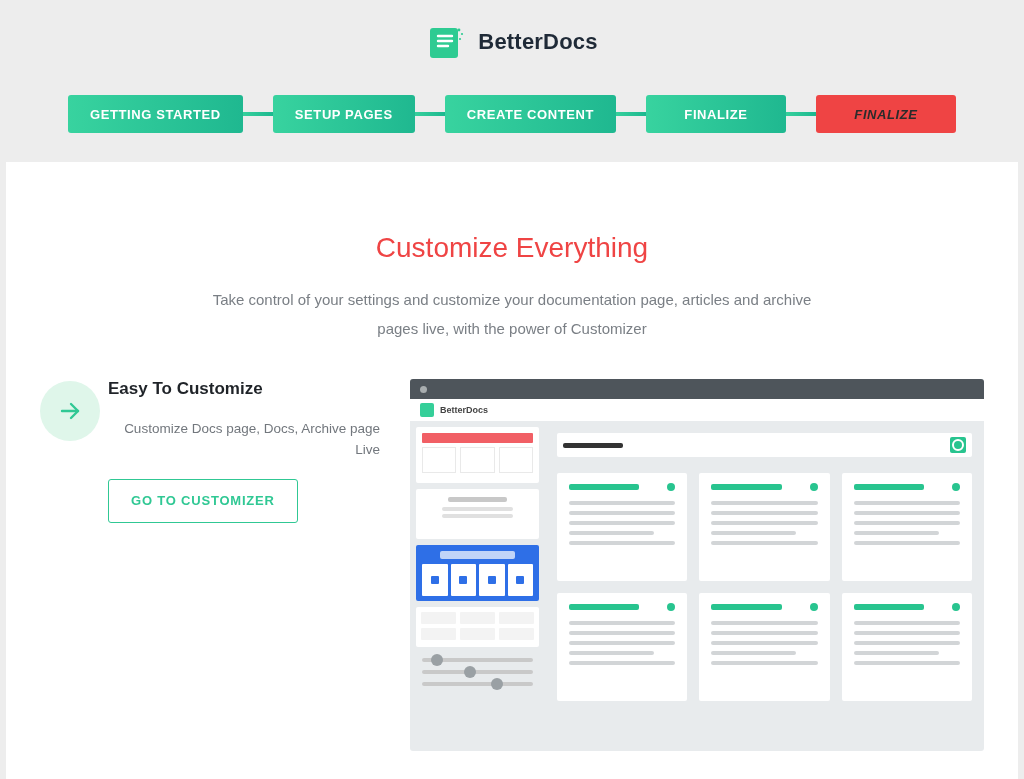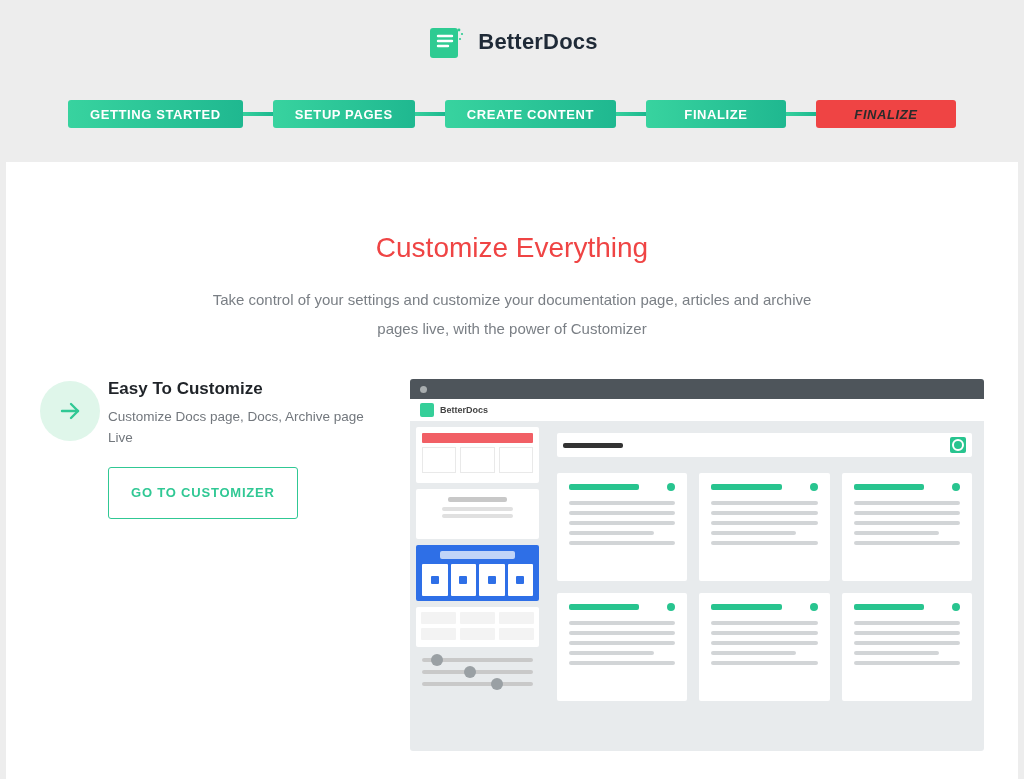--- a/index.html
+++ b/index.html
@@ -4,37 +4,37 @@
 <style>
   *{box-sizing:border-box;margin:0;padding:0;font-family:"Segoe UI",Arial,sans-serif;}
   body{background:#ededed;width:1024px;height:779px;overflow:hidden;}
   .page{width:1024px;margin:0 auto;}
   .header{padding:22px 0 28px 0;text-align:center;}
   .logo-wrap{display:inline-flex;align-items:center;gap:12px;}
   .logo-mark{width:40px;height:40px;position:relative;}
   .logo-mark svg{width:40px;height:40px;}
   .logo-text{font-size:22px;font-weight:600;color:#1f2a37;letter-spacing:.2px;}
   .steps-row{display:flex;align-items:center;justify-content:center;height:40px;}
-  .step{height:28px;padding:0 22px;display:flex;align-items:center;justify-content:center;
+  .step{height:38px;padding:0 22px;display:flex;align-items:center;justify-content:center;
         background:linear-gradient(90deg,#38d39f 0%,#1fb890 100%);color:#fff;font-size:13px;
         font-weight:600;letter-spacing:.6px;border-radius:3px;min-width:140px;text-align:center;}
   .step.inactive{background:#ef4444;color:#2b2b2b;font-style:italic;}
   .connector{height:4px;background:linear-gradient(90deg,#36d09c 0%,#1cb88f 100%);flex:0 0 30px;width:30px;}
   .card{background:#fff;margin:28px 6px 0 6px;padding:70px 0 0 0;height:620px;}
   .card h1{font-size:28px;font-weight:400;color:#ef4444;text-align:center;}
   .subtitle{color:#7a7f85;font-size:15px;text-align:center;max-width:620px;margin:22px auto 0 auto;line-height:1.9;}
   .content-row{display:flex;margin-top:36px;padding:0 34px;gap:30px;}
   .left-col{flex:0 0 340px;}
   .feature{display:flex;gap:8px;margin-bottom:52px;align-items:flex-start;}
   .feat-icon{width:60px;height:60px;border-radius:50%;background:#dff6ea;flex:0 0 60px;
              display:flex;align-items:center;justify-content:center;margin-top:2px;}
   .feat-icon svg{width:24px;height:24px;}
   .feat-body h3{font-size:17px;font-weight:600;color:#1f2328;}
-  .feat-body p{font-size:13.5px;color:#72777d;margin-top:8px;line-height:1.55;}
-  .outline-btn{display:inline-flex;align-items:center;justify-content:center;height:52px;
+  .feat-body p{font-size:13.5px;color:#72777d;margin-top:20px;line-height:1.55;text-align:right;}
+  .outline-btn{display:inline-flex;align-items:center;justify-content:center;height:44px;
                padding:0 22px;border:1px solid #30c894;color:#30c894;background:#fff;
                font-size:13px;font-weight:600;letter-spacing:.8px;border-radius:3px;
                margin-top:18px;cursor:pointer;}
   .preview{flex:1;background:#e8ebed;border-radius:3px;overflow:hidden;height:372px;position:relative;}
   .preview-top{height:20px;background:#4e555b;display:flex;align-items:center;padding-left:10px;}
   .preview-top .dot{width:7px;height:7px;border-radius:50%;background:#a8adaf;}
   .preview-brand{height:22px;background:#fff;display:flex;align-items:center;padding-left:10px;gap:6px;}
   .preview-brand .m{width:14px;height:14px;background:#35cf99;border-radius:2px;}
   .preview-brand .t{font-size:9px;font-weight:600;color:#444;}
   .preview-body{display:flex;height:330px;}

